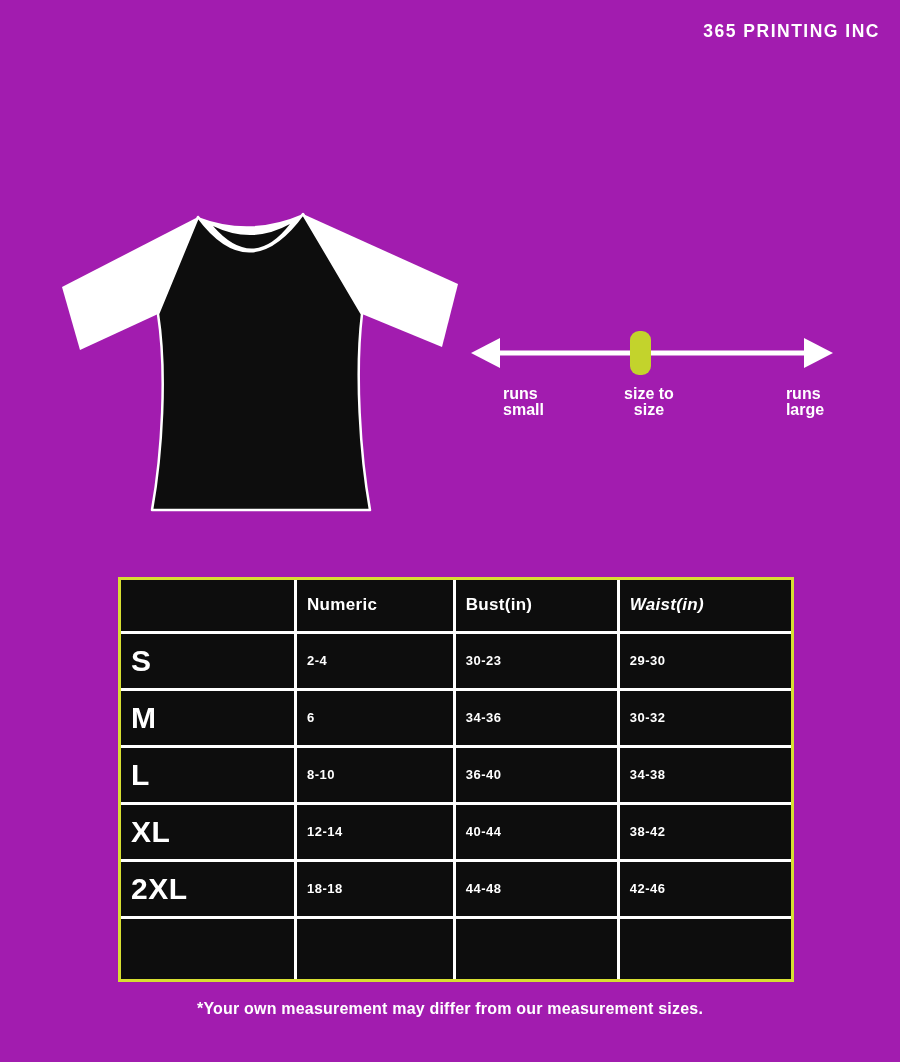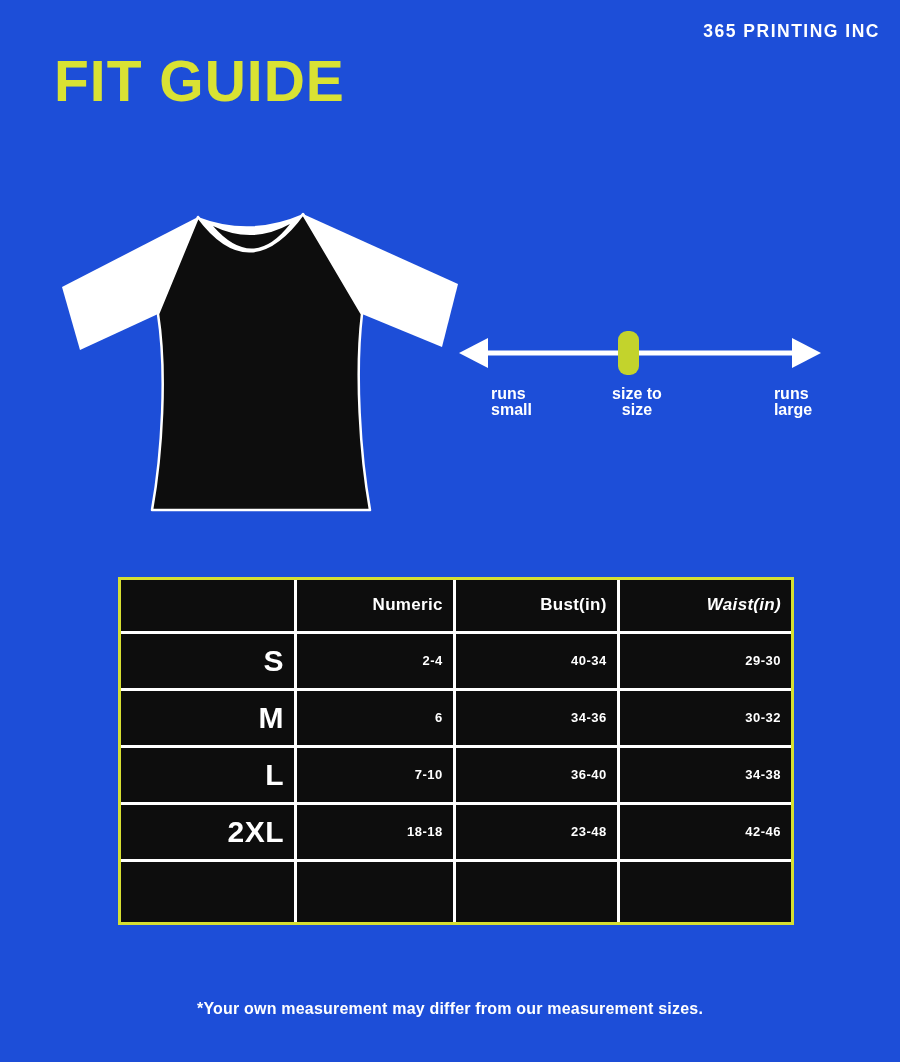--- a/index.html
+++ b/index.html
@@ -1,20 +1,20 @@
 <!DOCTYPE html>
 <html><head>
 <meta charset="utf-8">
 <style>
   html, body { margin: 0; padding: 0; background: #000; }
   .canvas {
     position: relative;
     width: 900px;
     height: 1062px;
-    background: #1d4ed8;
+    background: #a21caf;
     overflow: hidden;
     font-family: "Liberation Sans", sans-serif;
     color: #ffffff;
   }
   .brand {
     position: absolute;
     top: 21px;
     right: 20px;
     font-size: 17.5px;
     font-weight: bold;
@@ -44,21 +44,21 @@
     color: #ffffff;
     white-space: nowrap;
   }
   .shirt {
     position: absolute;
     left: 50px;
     top: 192px;
   }
   .scale {
     position: absolute;
-    left: 455px;
+    left: 467px;
     top: 330px;
     width: 370px;
   }
   .scale svg { display: block; }
   .scale-labels {
     position: relative;
     height: 52px;
     margin-top: 10px;
   }
   .scale-label {
@@ -83,21 +83,21 @@
     background: #0d0d0d;
     box-sizing: border-box;
   }
   table.size-table {
     width: 100%;
     border-collapse: collapse;
     table-layout: fixed;
   }
   table.size-table th, table.size-table td {
     border: 3px solid #ffffff;
-    text-align: right;
+    text-align: left;
     vertical-align: middle;
     color: #ffffff;
     padding: 10px;
   }
   table.size-table tr > *:first-child { border-left: 0; }
   table.size-table tr > *:last-child  { border-right: 0; }
   table.size-table tr:first-child > * { border-top: 0; }
   table.size-table tr:last-child > *  { border-bottom: 0; }
   tr.hdr-row   { height: 52px; }
   tr.data-row  { height: 55px; }
@@ -121,21 +121,20 @@
     color: #ffffff;
   }
 </style>
 </head>
 <body>
 
 <div class="canvas">
 
   <div class="brand">365 PRINTING INC</div>
 
-  <h1 class="title">FIT GUIDE</h1>
 
   <svg class="shirt" width="420" height="335" viewBox="0 0 420 335">
 
     <polygon points="148,25 12,95 30,158 108,122" fill="#ffffff"></polygon>
 
     <polygon points="253,22 408,92 392,155 312,122" fill="#ffffff"></polygon>
 
     <path d="M148,25 Q200,95 253,22 L312,122 C305,180 310,262 320,318 L102,318 C112,262 117,180 108,122 Z" fill="#0d0d0d" stroke="#ffffff" stroke-width="2.5" stroke-linejoin="round"></path>
 
     <path d="M148,25 Q200,45 253,22 Q200,95 148,25 Z" fill="#ffffff"></path>
@@ -171,39 +170,45 @@
       <tbody>
           <tr class="hdr-row">
         <th class="col-size col-head"></th>
         <th class="col-num col-head">Numeric</th>
         <th class="col-bust col-head">Bust(in)</th>
         <th class="col-waist col-head">Waist(in)</th>
       </tr>
       <tr class="data-row">
         <td class="size-cell">S</td>
         <td class="value-cell">2-4</td>
-        <td class="value-cell">40-34</td>
+        <td class="value-cell">30-23</td>
         <td class="value-cell">29-30</td>
       </tr>
       <tr class="data-row">
         <td class="size-cell">M</td>
         <td class="value-cell">6</td>
         <td class="value-cell">34-36</td>
         <td class="value-cell">30-32</td>
       </tr>
       <tr class="data-row">
         <td class="size-cell">L</td>
-        <td class="value-cell">7-10</td>
+        <td class="value-cell">8-10</td>
         <td class="value-cell">36-40</td>
         <td class="value-cell">34-38</td>
       </tr>
       <tr class="data-row">
+        <td class="size-cell">XL</td>
+        <td class="value-cell">12-14</td>
+        <td class="value-cell">40-44</td>
+        <td class="value-cell">38-42</td>
+      </tr>
+      <tr class="data-row">
         <td class="size-cell">2XL</td>
         <td class="value-cell">18-18</td>
-        <td class="value-cell">23-48</td>
+        <td class="value-cell">44-48</td>
         <td class="value-cell">42-46</td>
       </tr>
       <tr class="empty-row">
         <td class="size-cell"></td>
         <td class="value-cell"></td>
         <td class="value-cell"></td>
         <td class="value-cell"></td>
       </tr>
     </tbody>
       </table>

